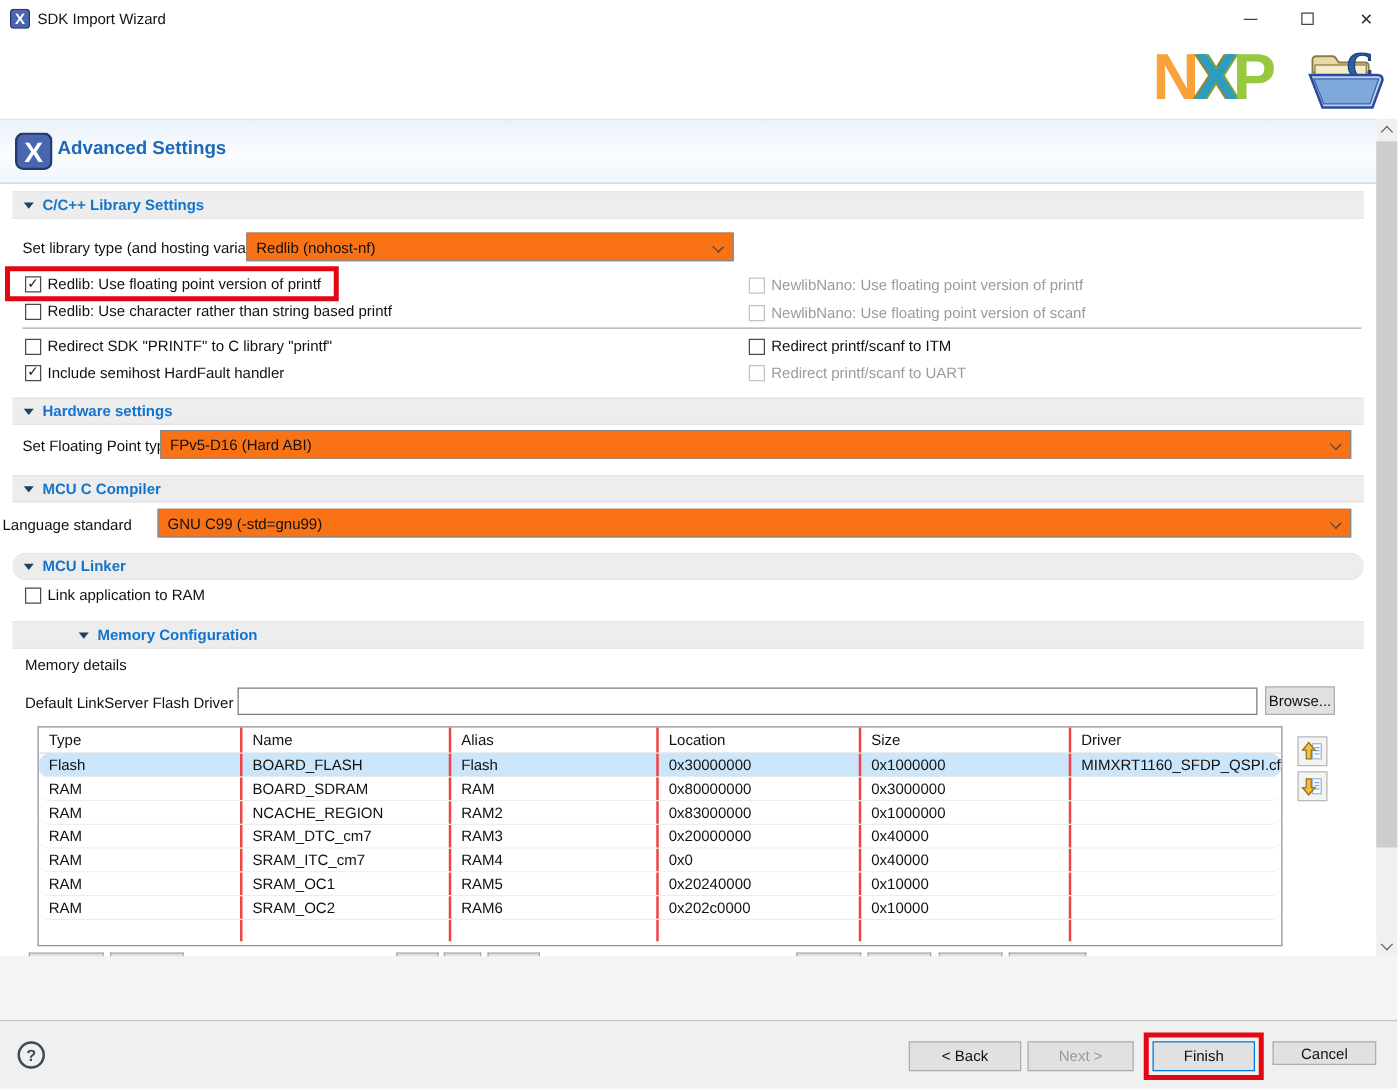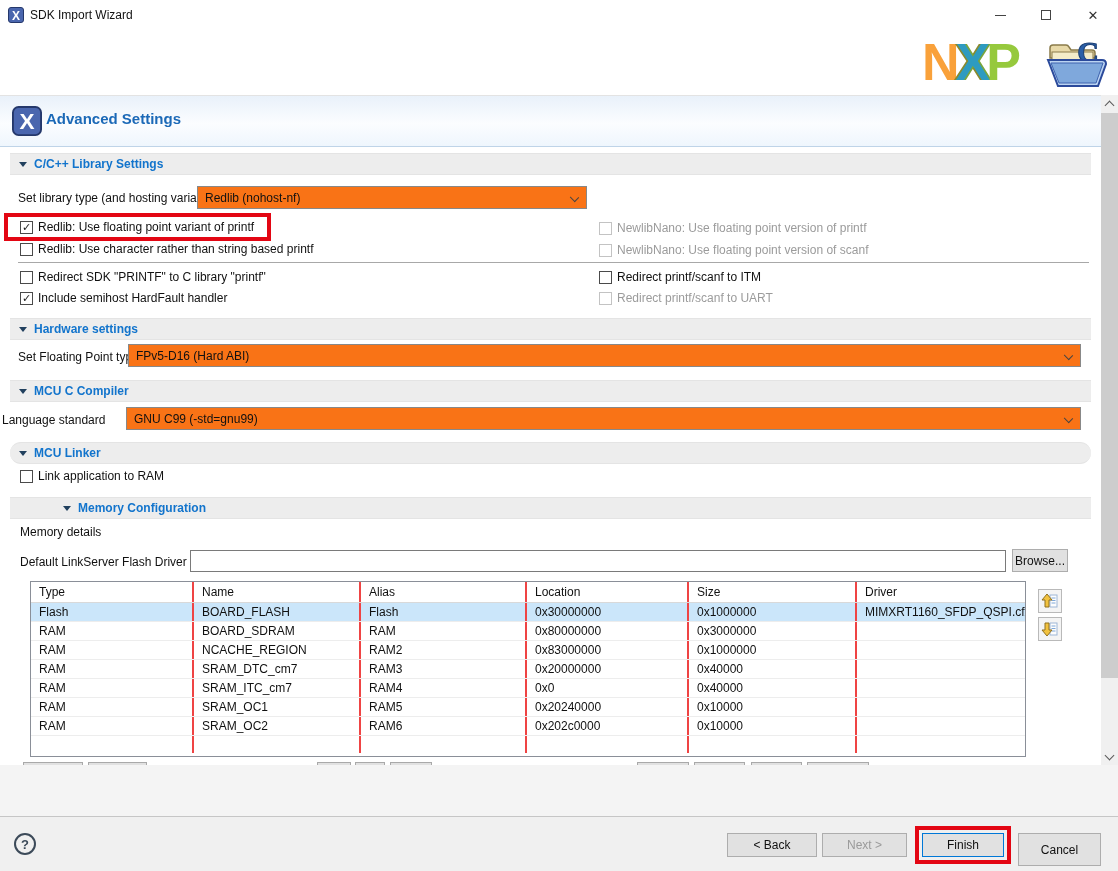--- a/index.html
+++ b/index.html
@@ -62,21 +62,21 @@
   .tinput { position:absolute; background:#fff; border:1px solid #7A7A7A; height:22px; }
   .btn { position:absolute; background:#E1E1E1; border:1px solid #ADADAD; display:flex; align-items:center;
     justify-content:center; font-size:12px; color:#111; cursor:default; }
   .btn.default { border:1px solid #0078D7; }
   .btn.disabled { color:#9A9A9A; }
 
   
   .tbl { position:absolute; left:30px; top:581px; width:996px; height:176px; border:1px solid #8A8F98; background:#fff; }
   .trow { position:relative; display:flex; width:100%; }
   .trow.head { height:21px; border-bottom:1px solid #D9D9D9; }
-  .trow.body { height:19px; border-bottom:1px solid #EDEDED; }
+  .trow.body { height:19px; border-bottom:1px solid #EDEDED;border-radius:8px; }
   .trow.sel { background:#CBE6FA; }
   .tcell { height:100%; padding-left:8px; display:flex; align-items:center; font-size:12px; color:#111;
     border-right:2px solid #ef4444; overflow:hidden; white-space:nowrap; }
   .trow.head .tcell { color:#111; }
   .c0{width:163px;} .c1{width:167px;} .c2{width:166px;} .c3{width:162px;} .c4{width:168px;} .c5{width:168px; border-right:none;}
 
   .mini-btn { position:absolute; left:1038px; width:24px; height:24px; background:#F4F4F4; border:1px solid #B9B9B9;
     display:flex; align-items:center; justify-content:center; cursor:default; }
 
   
@@ -148,21 +148,21 @@
   <span class="lbl" style="left:18px;top:191px;">Set library type (and hosting variant)</span>
   <div class="combo" style="left:197px;top:186px;width:390px;">
     <span>Redlib (nohost-nf)</span>
     <span class="chev"></span>
   </div>
 
   <div class="cbrow" style="left:20px;top:220px;">
     <span class="cb">
         <span>✓</span>
       </span>
-    <span class="cbl">Redlib: Use floating point variant of printf</span>
+    <span class="cbl">Redlib: Use floating point version of printf</span>
   </div>
   <div class="cbrow" style="left:20px;top:242px;">
     <span class="cb"></span>
     <span class="cbl">Redlib: Use character rather than string based printf</span>
   </div>
   <div class="hsep" style="left:18px;top:262px;width:1071px;"></div>
   <div class="cbrow" style="left:20px;top:270px;">
     <span class="cb"></span>
     <span class="cbl">Redirect SDK "PRINTF" to C library "printf"</span>
   </div>
@@ -349,20 +349,20 @@
   </div>
   <div class="btn" style="left:727px;top:833px;width:90px;height:24px;">
     <span>&lt; Back</span>
   </div>
   <div class="btn disabled" style="left:822px;top:833px;width:85px;height:24px;">
     <span>Next &gt;</span>
   </div>
   <div class="btn default" style="left:922px;top:833px;width:82px;height:24px;">
     <span>Finish</span>
   </div>
-  <div class="btn" style="left:1018px;top:833px;width:83px;height:33px;">
+  <div class="btn" style="left:1018px;top:833px;width:83px;height:19px;">
     <span>Cancel</span>
   </div>
 
   <div class="red-box" style="left:4px;top:213px;width:267px;height:28px;"></div>
   <div class="red-box" style="left:915px;top:826px;width:96px;height:38px;"></div>
 
 </div>
 
 </body></html>

